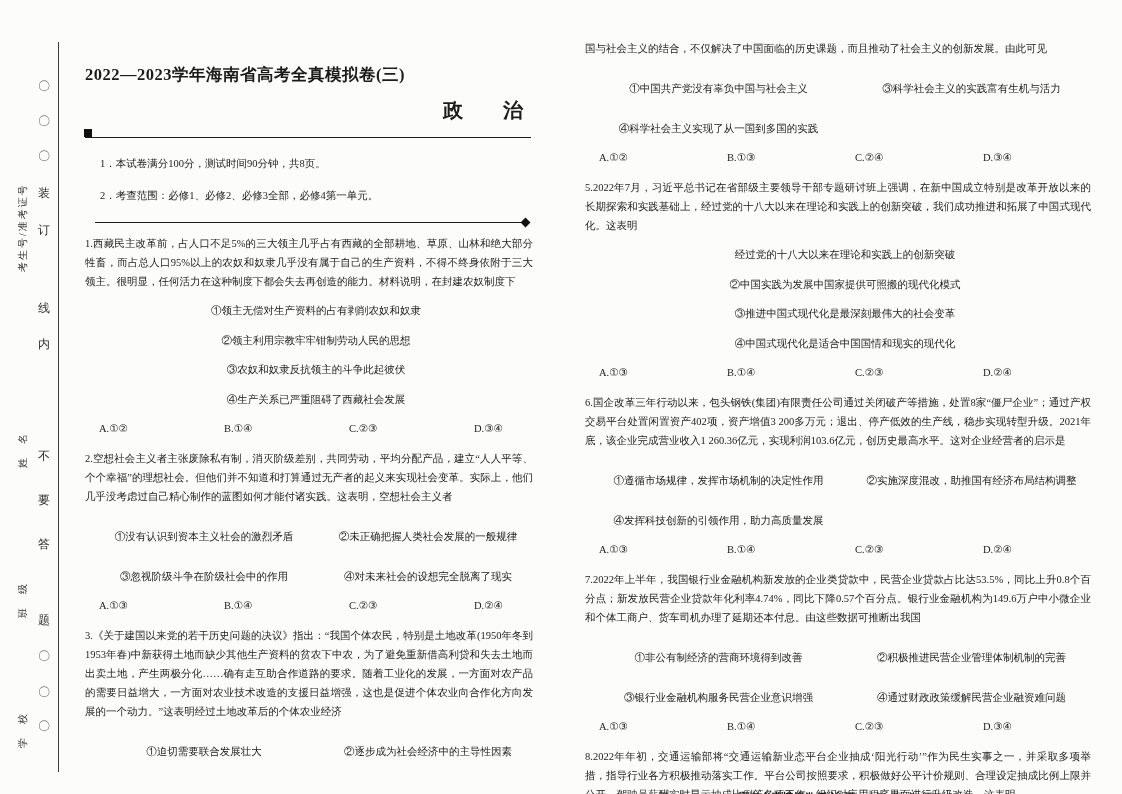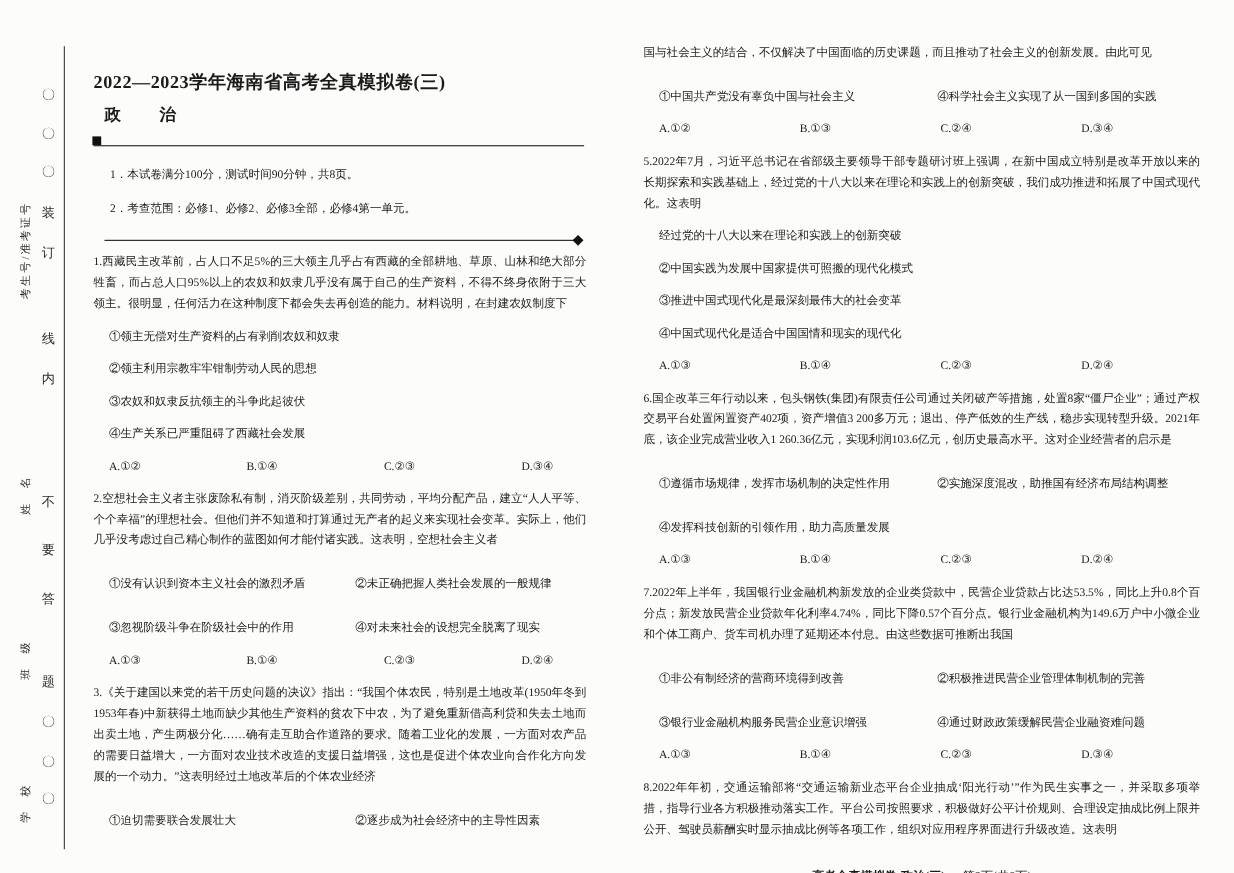--- a/index.html
+++ b/index.html
@@ -20,36 +20,36 @@
     position:absolute;left:16px;font-size:10px;color:#2c2c2c;white-space:nowrap;
     transform:rotate(-90deg);transform-origin:left top;letter-spacing:2px;
   }
 
   
   .col{position:absolute;top:0;height:794px;font-size:10.5px;line-height:19px;}
   .col-left{left:85px;width:448px;padding-top:54px;}
   .col-right{left:585px;width:506px;padding-top:28px;}
 
   .paper-title{font-size:16.5px;font-weight:bold;text-align:left;letter-spacing:.5px;}
-  .subject-title{font-size:15px;font-weight:bold;text-align:left;letter-spacing:10px;text-indent:10px;}
+  .subject-title{font-size:20px;font-weight:bold;text-align:right;letter-spacing:10px;text-indent:10px;}
 
   .notes{margin-top:17px;}
   .rule{position:relative;height:1px;background:#1b1b1b;}
   .rule-top{margin-right:2px;}
   .rule-bottom{margin-left:10px;margin-right:5px;}
   .sq-marker{position:absolute;left:-1px;top:-8px;width:8px;height:8px;background:#111;}
   .dm-marker{position:absolute;right:-1px;top:-3px;width:7px;height:7px;background:#111;transform:rotate(45deg);}
   .notes-body{padding:5px 4px 6px 15px;}
   .notes-body p{line-height:21px;}
 
   .section-heading{margin-top:17px;font-weight:bold;text-align:justify;}
 
   .q{margin-top:0;}
   .stem{text-align:justify;}
-  .items p{padding-left:14px;}
+  .items p{padding-left:14px;text-align:center;}
   .items-two{display:grid;grid-template-columns:1fr 1fr;}
   .items-two p{padding-left:14px;}
   .choices{display:grid;grid-template-columns:125px 125px 125px auto;padding-left:14px;}
   .col-right .choices{grid-template-columns:128px 128px 128px auto;}
 
   .footer{position:absolute;bottom:15px;left:0;width:100%;text-align:center;font-size:11px;}
   .footer .ft{font-weight:bold;margin-right:16px;}
 </style>
 </head>
 <body>
@@ -141,20 +141,21 @@
     </div>
 
   </div>
 
   <div class="col col-right">
 
     <div class="q">
       <p class="stem">国与社会主义的结合，不仅解决了中国面临的历史课题，而且推动了社会主义的创新发展。由此可见</p>
       <div class="items items-two">
         <p>①中国共产党没有辜负中国与社会主义</p>
+        <p>③科学社会主义的实践富有生机与活力</p>
         <p>④科学社会主义实现了从一国到多国的实践</p>
       </div>
       <div class="choices">
         <span>A.①②</span>
         <span>B.①③</span>
         <span>C.②④</span>
         <span>D.③④</span>
       </div>
     </div>
 

